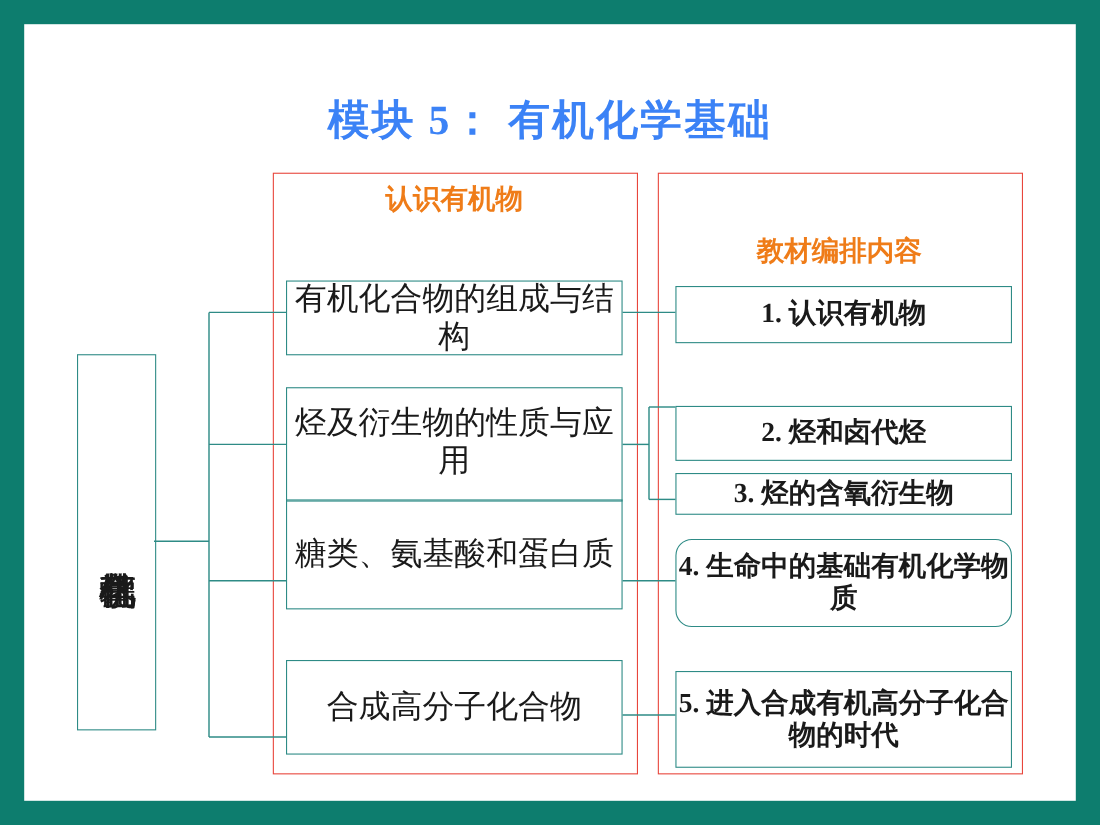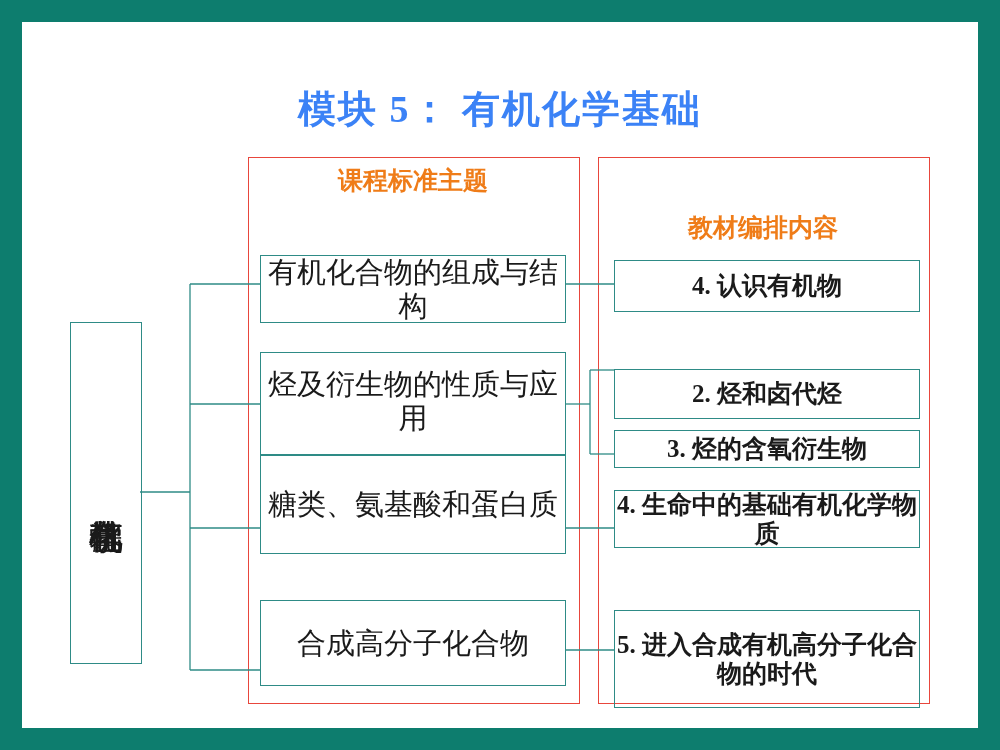--- a/index.html
+++ b/index.html
@@ -105,42 +105,42 @@
   }
 
   #l0 { top: 233px;  height: 68px; }
   #l1 { top: 330px;  height: 104px; font-family: Liberation Mono, monospace; }
   #l2 { top: 432px;  height: 100px; }
   #l3 { top: 578px;  height: 86px; }
 
   #r0 { top: 238px; height: 52px; }
   #r1 { top: 324px; height: 50px; margin-top: 23px; }
   #r2 { top: 408px; height: 38px; }
-  #r3 { top: 468px; height: 58px; }
-  #r4 { top: 588px; height: 98px; }
+  #r3 { top: 468px; height: 80px; border-radius: 15px; }
+  #r4 { top: 588px; height: 88px; }
 
   
   #wires {
     position: absolute;
     left: 0; top: 0;
     width: 956px; height: 706px;
     pointer-events: none;
   }
 </style>
 </head>
 <body>
 
 <div id="slide">
 
   <div id="title">模块 5： 有机化学基础</div>
 
   <div class="panel" id="panel-left"></div>
   <div class="panel" id="panel-right"></div>
 
-  <div class="panel-title" id="panel-title-left">课程标准主题</div>
+  <div class="panel-title" id="panel-title-left">认识有机物</div>
   <div class="panel-title" id="panel-title-right">教材编排内容</div>
 
   <svg id="wires" viewBox="0 0 956 706">
     <g stroke="#2e8b86" stroke-width="1.3" fill="none">
 
       <line x1="118" y1="470" x2="168" y2="470"></line>
       <line x1="168" y1="262" x2="168" y2="648"></line>
       <line x1="168" y1="262" x2="238" y2="262"></line>
       <line x1="168" y1="382" x2="238" y2="382"></line>
       <line x1="168" y1="506" x2="238" y2="506"></line>
@@ -161,19 +161,19 @@
 
   <div id="root-box">
     <div class="vlabel">有机化学基础</div>
   </div>
 
   <div class="node left-node" id="l0">有机化合物的组成与结构</div>
   <div class="node left-node" id="l1">烃及衍生物的性质与应用</div>
   <div class="node left-node" id="l2">糖类、氨基酸和蛋白质</div>
   <div class="node left-node" id="l3">合成高分子化合物</div>
 
-  <div class="node right-node" id="r0">4. 认识有机物</div>
+  <div class="node right-node" id="r0">1. 认识有机物</div>
   <div class="node right-node" id="r1">2. 烃和卤代烃</div>
   <div class="node right-node" id="r2">3. 烃的含氧衍生物</div>
   <div class="node right-node" id="r3">4. 生命中的基础有机化学物质</div>
   <div class="node right-node" id="r4">5. 进入合成有机高分子化合物的时代</div>
 
 </div>
 
 </body></html>

